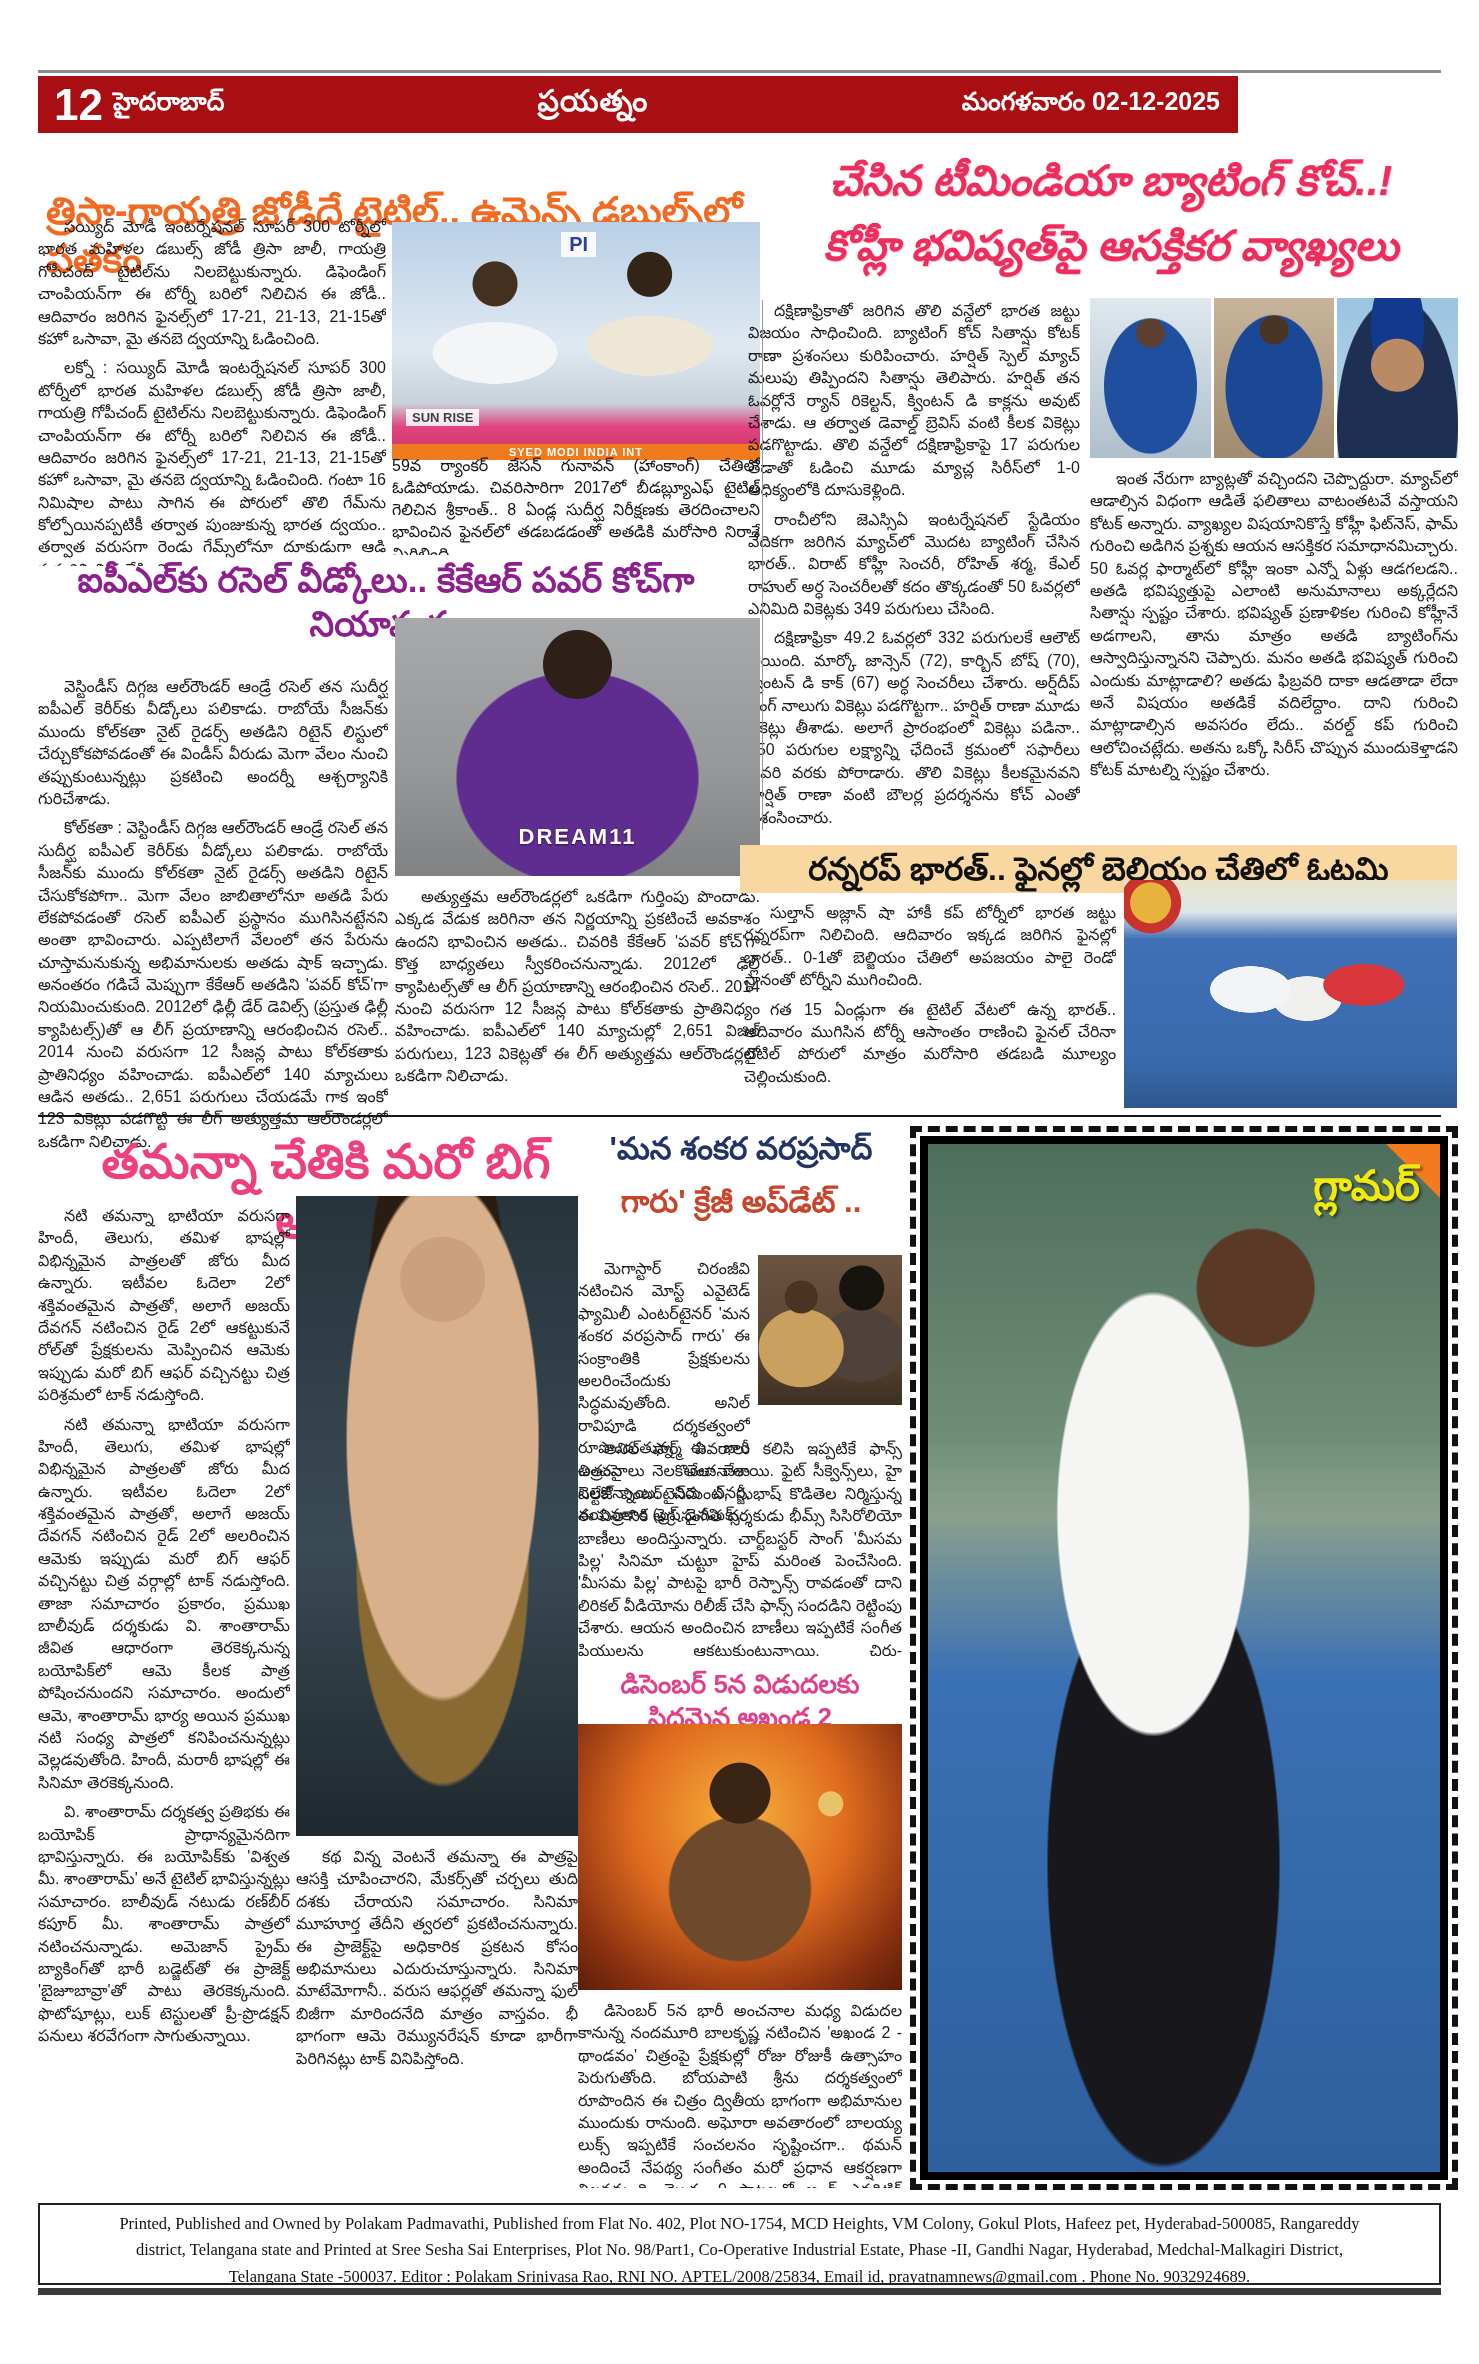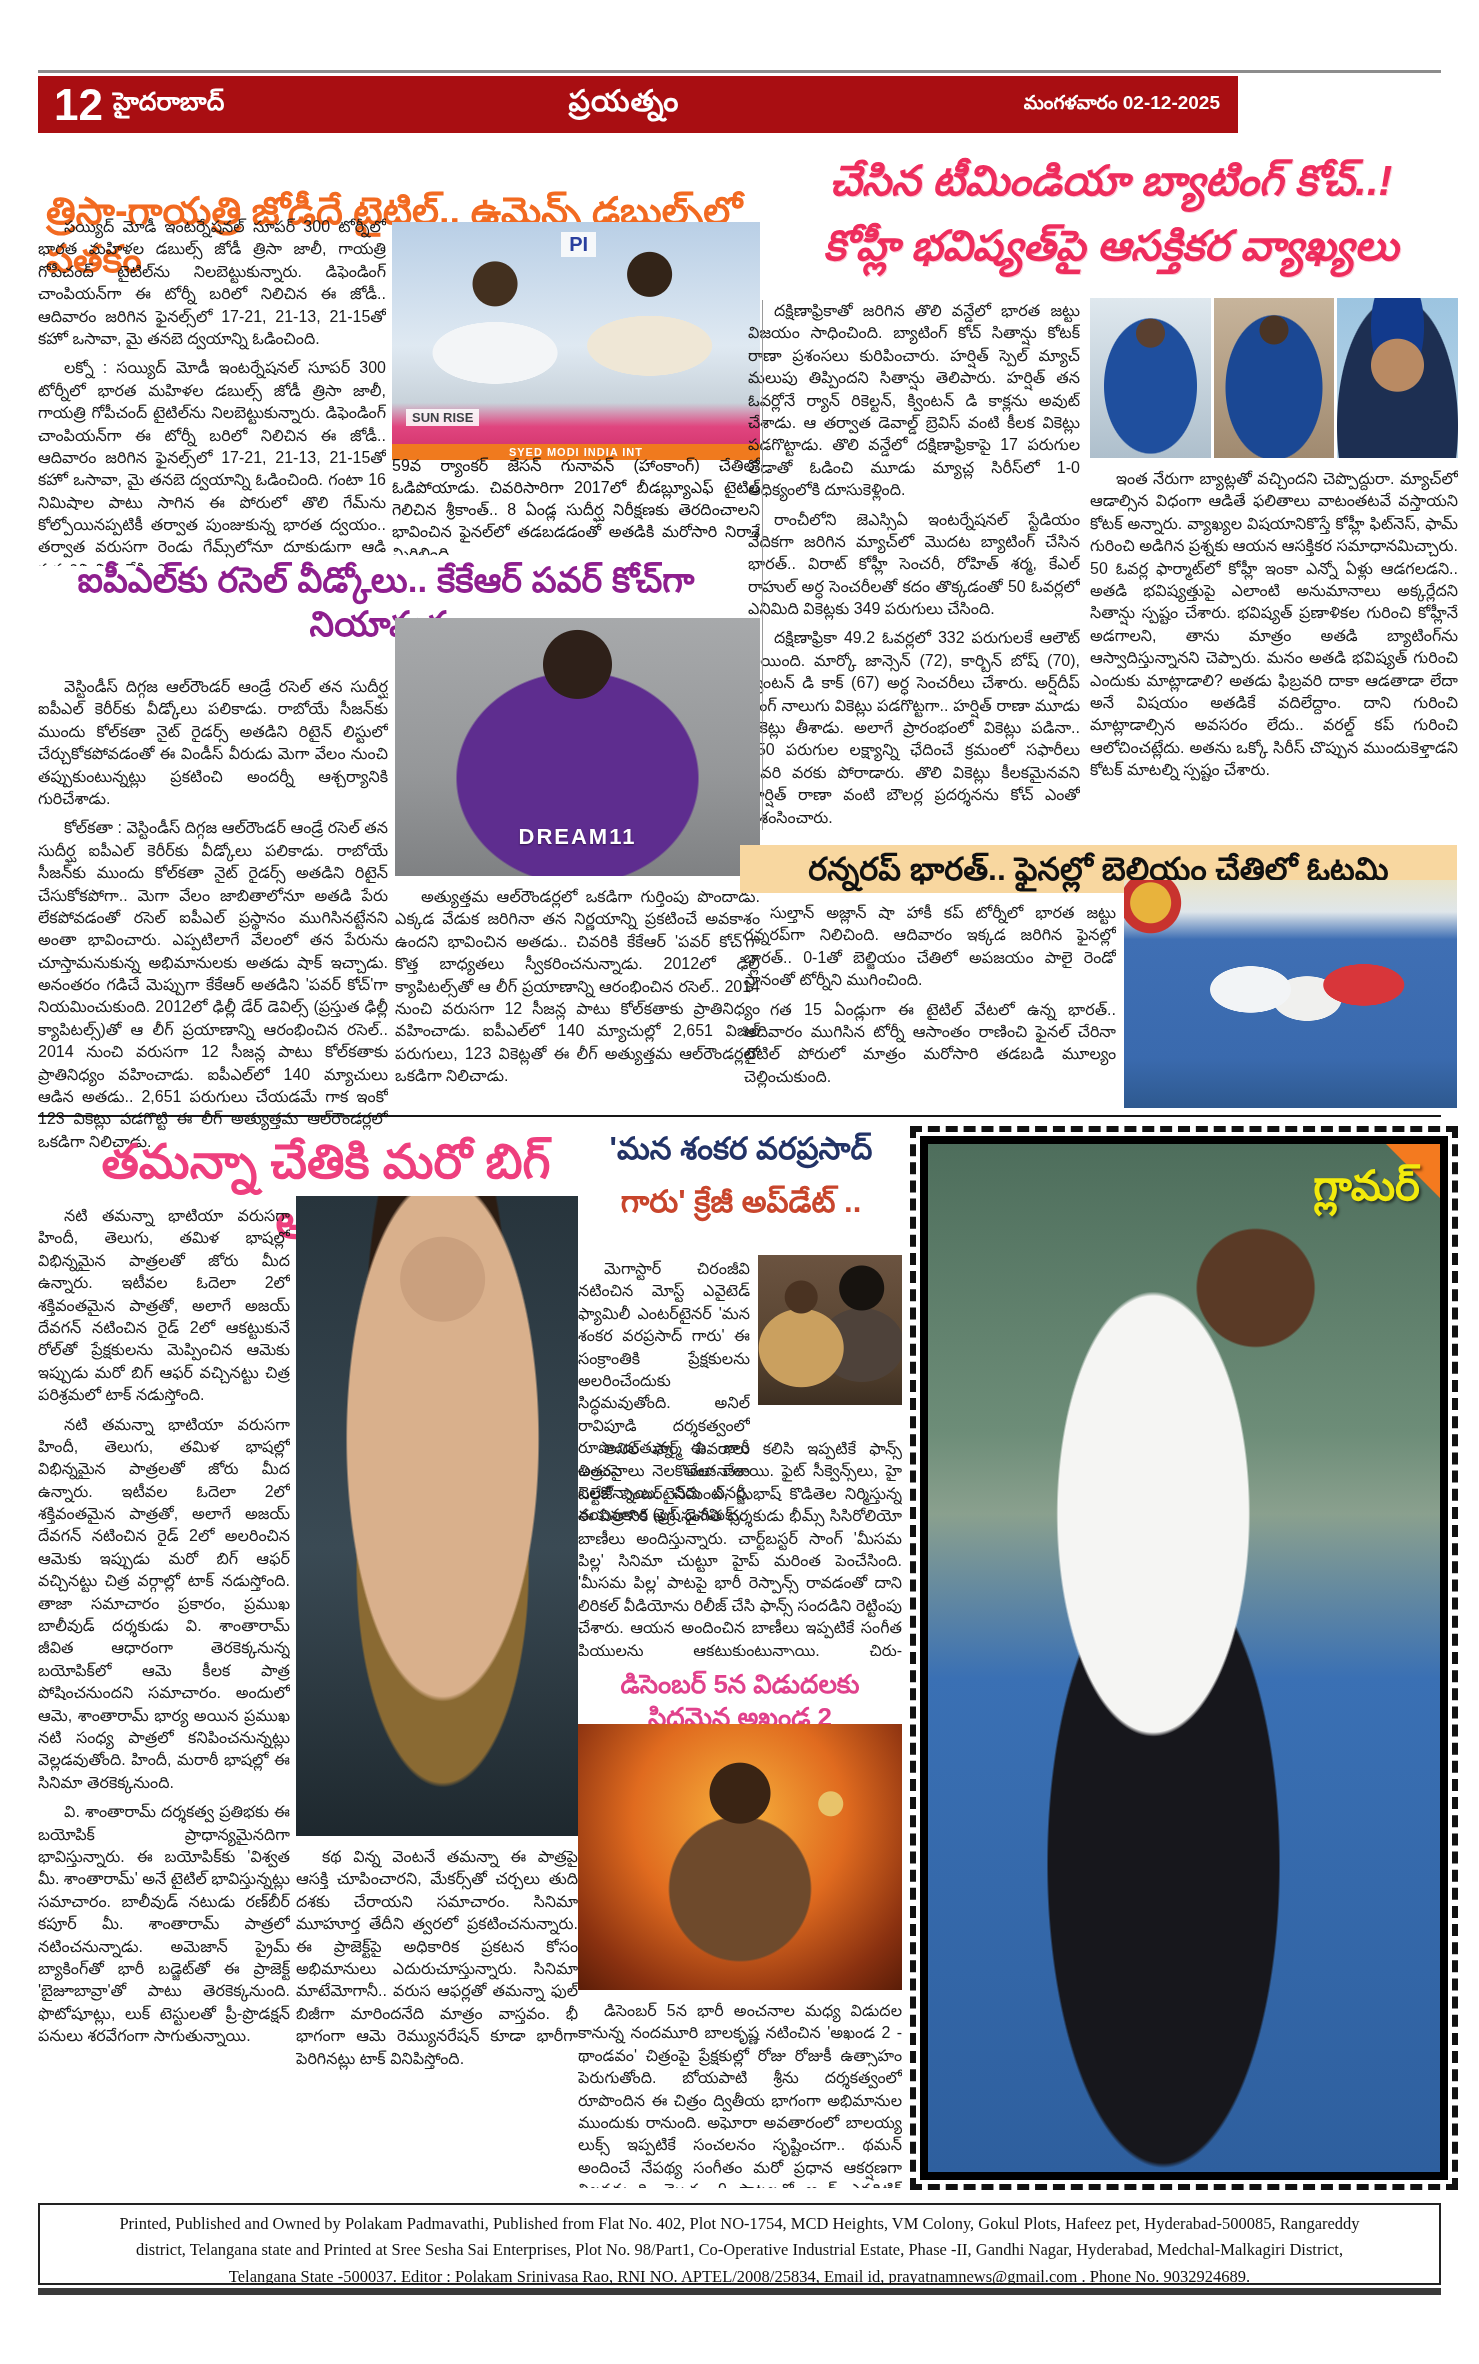--- a/index.html
+++ b/index.html
@@ -6,21 +6,21 @@
   .page{position:relative;width:1479px;height:2364px;background:#fff;overflow:hidden;
         font-family:"Liberation Sans","DejaVu Sans",sans-serif;color:#151515;}
   .abs{position:absolute;}
 
   
   .topline{background:#8c8c8c;height:3px;}
   .masthead{background:#a90e12;color:#fff;display:flex;align-items:center;}
   .mh-num{font-size:44px;font-weight:bold;line-height:1;margin:0 10px 0 16px;}
   .mh-city{font-size:25px;font-weight:bold;}
   .mh-center{flex:1;text-align:center;font-size:30px;font-weight:bold;letter-spacing:1px;}
-  .mh-right{font-size:19px;font-weight:bold;margin-right:18px;}
+  .mh-right{font-size:25px;font-weight:bold;margin-right:18px;}
 
   
   .hl{font-weight:bold;line-height:1.25;}
   .hl-orange{color:#f26a21;font-size:38px;}
   .hl-pink-display{color:#ee2d5d;font-size:42px;font-style:italic;text-align:center;line-height:1.55;text-shadow:1px 1px 0 #fbc9d6;}
   .hl-purple{color:#8e1f8e;font-size:35px;text-align:center;}
   .hl-hockey{background:#f8d7a0;color:#111;font-size:32px;text-align:center;display:flex;align-items:center;justify-content:center;}
   .hl-tam{color:#ee3f7e;font-size:48px;text-align:center;}
   .hl-navy{color:#233366;font-size:31px;text-align:center;}
   .hl-red2{color:#c8452c;font-size:31px;text-align:center;}

